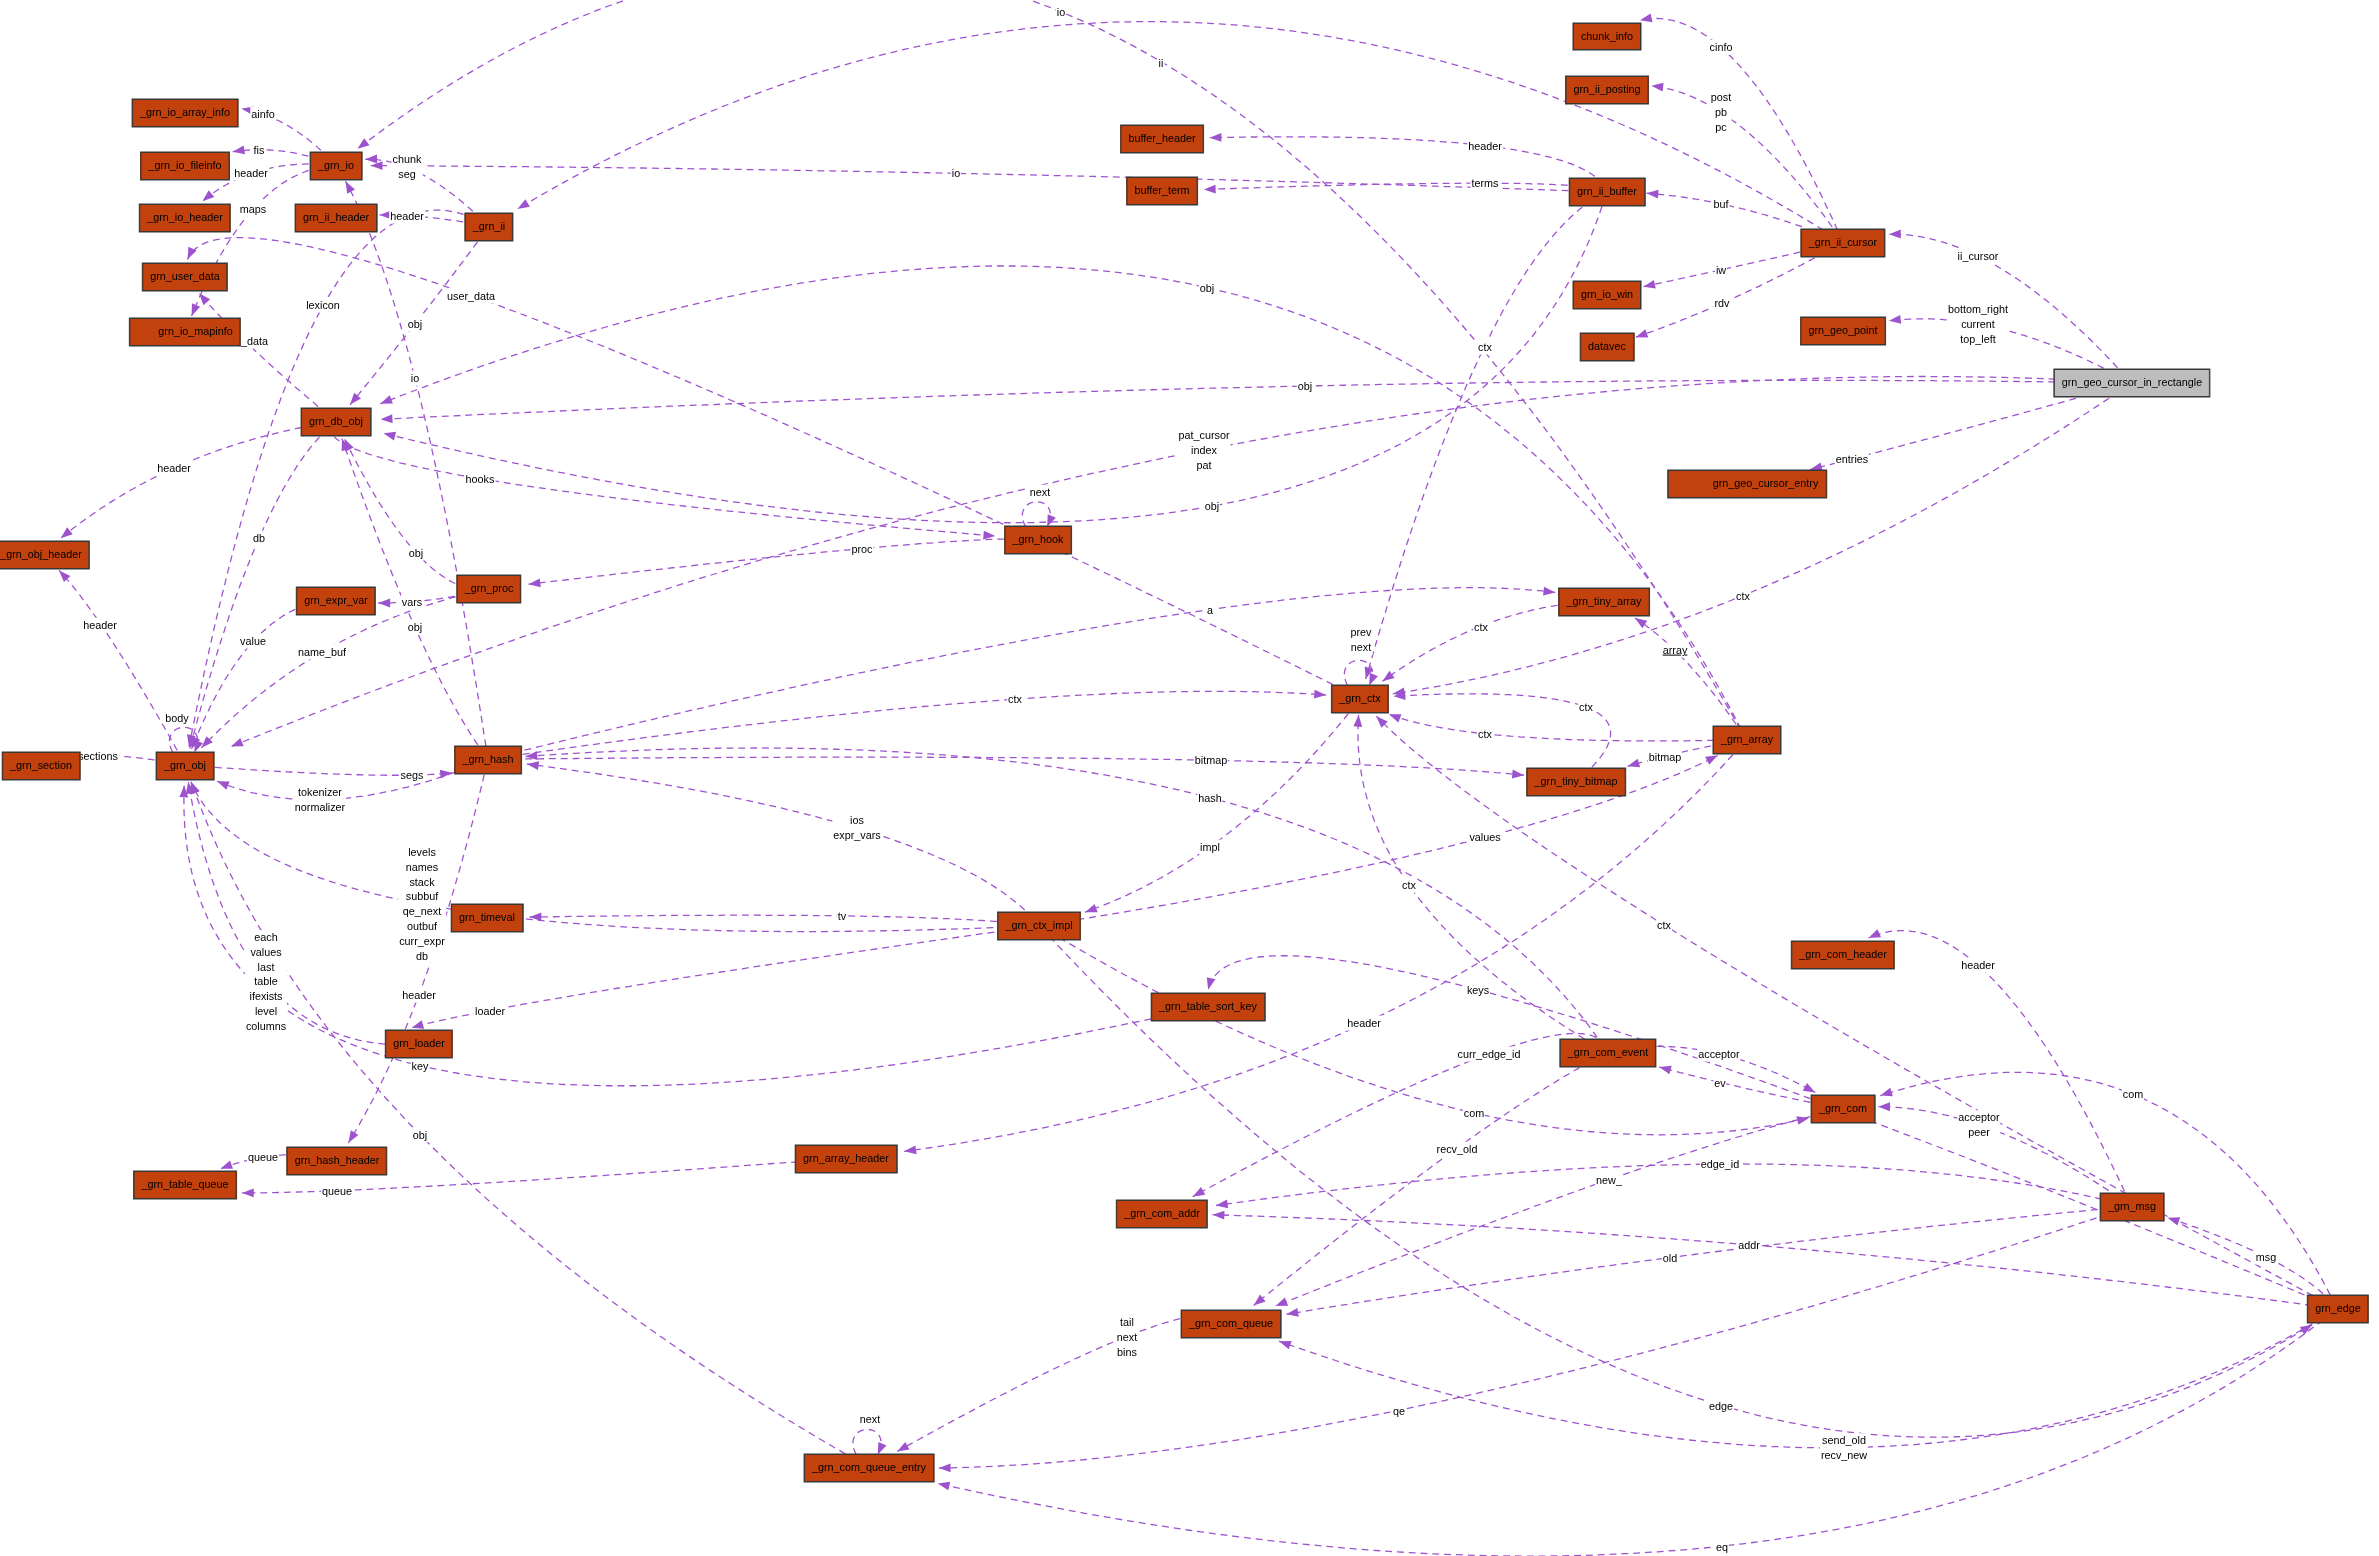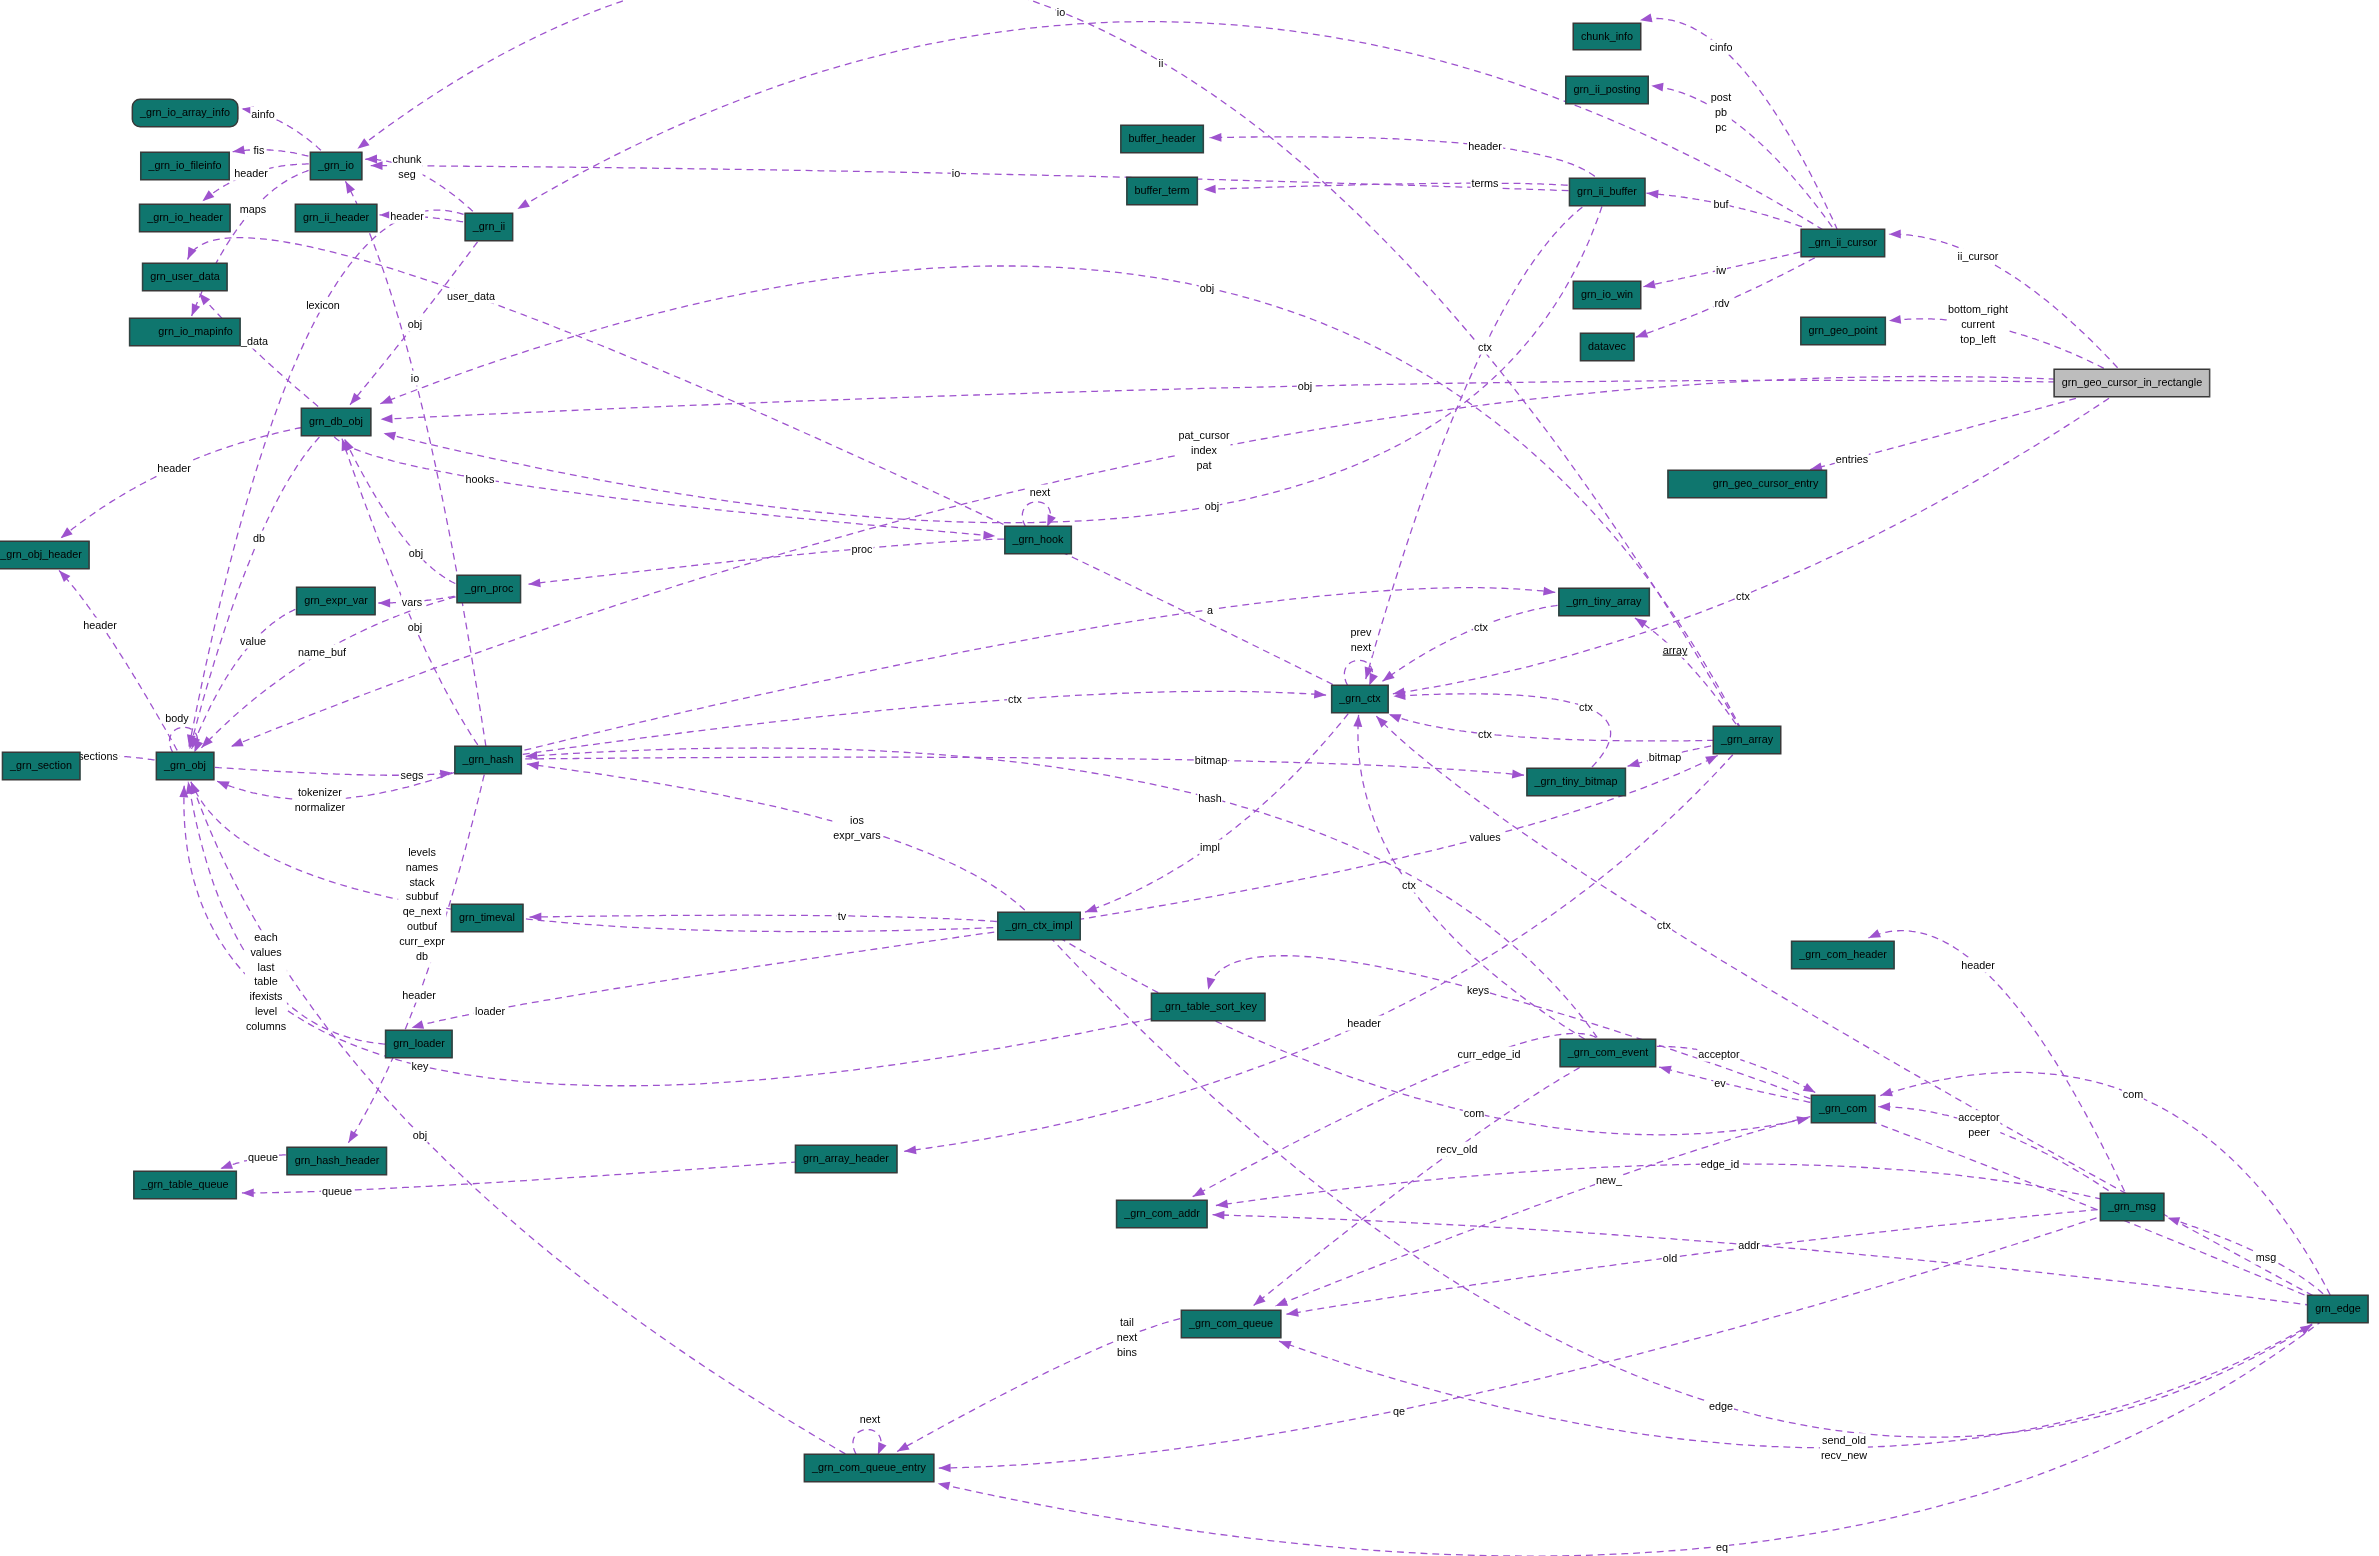--- a/index.html
+++ b/index.html
@@ -1,19 +1,19 @@
 <!DOCTYPE html>
 <html><head>
 <meta charset="utf-8">
 <style>
   html,body{margin:0;padding:0;background:#ffffff;}
   #canvas{position:relative;width:2380px;height:1556px;background:#fff;overflow:hidden;
           font-family:"Liberation Sans","DejaVu Sans",sans-serif;}
   #edges{position:absolute;left:0;top:0;z-index:1;}
-  .node{position:absolute;transform:translateX(-50%);z-index:3;background:#0f766e;
+  .node{position:absolute;transform:translateX(-50%);z-index:3;background:#c2410c;
         border:1px solid #383838;box-shadow:0 0 0 0.5px #383838;
         font-size:10.8px;line-height:15.8px;color:#000;padding:4.9px 6.9px;white-space:nowrap;
         text-align:center;cursor:pointer;}
   .node.hl{background:#bdbdbd;}
   .elabel{position:absolute;transform:translate(-50%,-50%);z-index:2;background:#fff;
         font-size:10.8px;line-height:14.8px;color:#000;white-space:pre;text-align:center;
         padding:0 1px;pointer-events:none;}
 </style>
 </head>
 <body>
@@ -195,21 +195,21 @@
       <path d="M1197.9,1339.0 L1196.0,1339.5 L1194.1,1340.0 L1192.2,1340.5 L1190.2,1341.0 L1188.2,1341.6 L1186.2,1342.2 L1184.1,1342.8 L1182.0,1343.4 L1179.8,1344.1 L1177.7,1344.8 L1175.5,1345.5 L1173.3,1346.2 L1171.0,1347.0 L1168.7,1347.8 L1166.4,1348.6 L1164.0,1349.4 L1161.6,1350.3 L1159.2,1351.2 L1156.7,1352.1 L1154.3,1353.0 L1151.7,1354.0 L1149.2,1355.0 L1146.6,1356.0 L1144.0,1357.0 L1141.4,1358.1 L1138.7,1359.1 L1136.0,1360.2 L1133.2,1361.4 L1130.5,1362.5 L1127.7,1363.7 L1124.8,1364.9 L1122.0,1366.1 L1119.1,1367.4 L1116.1,1368.7 L1113.2,1370.0 L1110.2,1371.3 L1107.1,1372.6 L1104.1,1374.0 L1101.0,1375.4 L1097.9,1376.8 L1094.7,1378.3 L1091.5,1379.7 L1088.3,1381.2 L1085.1,1382.8 L1081.8,1384.3 L1078.5,1385.9 L1075.1,1387.5 L1071.7,1389.1 L1068.3,1390.7 L1064.9,1392.4 L1061.4,1394.1 L1057.9,1395.8 L1054.4,1397.5 L1050.8,1399.3 L1047.2,1401.1 L1043.6,1402.9 L1039.9,1404.7 L1036.2,1406.6 L1032.5,1408.5 L1028.7,1410.4 L1025.0,1412.3 L1021.1,1414.3 L1017.3,1416.3 L1013.4,1418.3 L1009.5,1420.3 L1005.5,1422.4 L1001.5,1424.5 L997.5,1426.6 L993.5,1428.7 L989.4,1430.9 L985.3,1433.1 L981.2,1435.3 L977.0,1437.5 L972.8,1439.8 L968.5,1442.0 L964.3,1444.3 L960.0,1446.7 L955.6,1449.0 L951.3,1451.4 L946.9,1453.8 L942.5,1456.2 L938.0,1458.7 L933.5,1461.2 L929.0,1463.7 L924.4,1466.2 L919.8,1468.7 L915.2,1471.3 L910.6,1473.9" fill="none" stroke="#9e53ce" stroke-width="1.3" stroke-dasharray="7,5"></path>
       <polygon points="910.569795918369,1473.8979591836728 918.8510184991784,1464.1167858099363 923.2405296702028,1471.9737694346775" fill="#9e53ce"></polygon>
       <path d="M2139.9,1233.0 L2127.9,1236.9 L2115.9,1240.8 L2104.0,1244.7 L2092.2,1248.6 L2080.3,1252.4 L2068.5,1256.2 L2056.8,1260.0 L2045.1,1263.7 L2033.4,1267.4 L2021.8,1271.1 L2010.3,1274.7 L1998.7,1278.3 L1987.2,1281.9 L1975.8,1285.5 L1964.4,1289.0 L1953.0,1292.5 L1941.7,1295.9 L1930.4,1299.3 L1919.2,1302.7 L1908.0,1306.1 L1896.8,1309.4 L1885.7,1312.8 L1874.6,1316.0 L1863.6,1319.3 L1852.6,1322.5 L1841.7,1325.7 L1830.8,1328.8 L1819.9,1332.0 L1809.1,1335.1 L1798.3,1338.1 L1787.6,1341.1 L1776.9,1344.2 L1766.3,1347.1 L1755.6,1350.1 L1745.1,1353.0 L1734.6,1355.9 L1724.1,1358.7 L1713.6,1361.5 L1703.2,1364.3 L1692.9,1367.1 L1682.6,1369.8 L1672.3,1372.5 L1662.1,1375.2 L1651.9,1377.8 L1641.7,1380.4 L1631.6,1383.0 L1621.6,1385.5 L1611.6,1388.1 L1601.6,1390.5 L1591.6,1393.0 L1581.7,1395.4 L1571.9,1397.8 L1562.1,1400.2 L1552.3,1402.5 L1542.6,1404.8 L1532.9,1407.1 L1523.3,1409.3 L1513.7,1411.6 L1504.1,1413.7 L1494.6,1415.9 L1485.1,1418.0 L1475.7,1420.1 L1466.3,1422.2 L1457.0,1424.2 L1447.7,1426.2 L1438.4,1428.2 L1429.2,1430.1 L1420.0,1432.0 L1410.9,1433.9 L1401.8,1435.7 L1392.7,1437.5 L1383.7,1439.3 L1374.7,1441.1 L1365.8,1442.8 L1356.9,1444.5 L1348.1,1446.2 L1339.3,1447.8 L1330.5,1449.4 L1321.8,1451.0 L1313.1,1452.5 L1304.5,1454.0 L1295.9,1455.5 L1287.4,1457.0 L1278.9,1458.4 L1270.4,1459.8 L1262.0,1461.1 L1253.6,1462.5 L1245.3,1463.8 L1237.0,1465.0 L1228.7,1466.3 L1220.5,1467.5 L1212.3,1468.7 L1204.2,1469.8 L1196.1,1470.9 L1188.1,1472.0 L1180.1,1473.1 L1172.1,1474.1 L1164.2,1475.1 L1156.3,1476.1 L1148.5,1477.0 L1140.7,1477.9 L1133.0,1478.8 L1125.3,1479.6 L1117.6,1480.4 L1110.0,1481.2 L1102.4,1482.0 L1094.8,1482.7 L1087.3,1483.4 L1079.9,1484.0 L1072.5,1484.7 L1065.1,1485.3 L1057.8,1485.9 L1050.5,1486.4 L1043.3,1486.9 L1036.0,1487.4 L1028.9,1487.8 L1021.8,1488.2 L1014.7,1488.6 L1007.7,1489.0 L1000.7,1489.3 L993.7,1489.6 L986.8,1489.9 L979.9,1490.1 L973.1,1490.3 L966.3,1490.5 L959.6,1490.6 L952.9,1490.8" fill="none" stroke="#9e53ce" stroke-width="1.3" stroke-dasharray="7,5"></path>
       <polygon points="952.9006122449,1490.7531632653058 964.8223070041936,1486.0496333072604 964.9754430633566,1495.0483303989165" fill="#9e53ce"></polygon>
       <path d="M2358.5,1340.3 L2351.2,1345.9 L2343.8,1351.4 L2336.3,1356.9 L2328.9,1362.2 L2321.3,1367.5 L2313.8,1372.8 L2306.1,1378.0 L2298.5,1383.1 L2290.7,1388.1 L2283.0,1393.1 L2275.2,1398.0 L2267.3,1402.9 L2259.4,1407.7 L2251.4,1412.4 L2243.4,1417.0 L2235.3,1421.6 L2227.2,1426.2 L2219.0,1430.6 L2210.8,1435.0 L2202.5,1439.3 L2194.2,1443.6 L2185.9,1447.8 L2177.5,1451.9 L2169.0,1456.0 L2160.5,1460.0 L2151.9,1463.9 L2143.3,1467.8 L2134.7,1471.6 L2125.9,1475.3 L2117.2,1479.0 L2108.4,1482.6 L2099.5,1486.1 L2090.6,1489.6 L2081.7,1493.0 L2072.7,1496.4 L2063.6,1499.7 L2054.5,1502.9 L2045.4,1506.0 L2036.2,1509.1 L2026.9,1512.1 L2017.6,1515.1 L2008.3,1518.0 L1998.9,1520.8 L1989.4,1523.5 L1979.9,1526.2 L1970.4,1528.8 L1960.8,1531.4 L1951.2,1533.9 L1941.5,1536.3 L1931.7,1538.7 L1921.9,1541.0 L1912.1,1543.2 L1902.2,1545.4 L1892.3,1547.5 L1882.3,1549.5 L1872.3,1551.5 L1862.2,1553.4 L1852.0,1555.2 L1841.9,1557.0 L1831.6,1558.7 L1821.3,1560.3 L1811.0,1561.9 L1800.6,1563.4 L1790.2,1564.9 L1779.7,1566.3 L1769.2,1567.6 L1758.6,1568.8 L1748.0,1570.0 L1737.3,1571.1 L1726.6,1572.2 L1715.8,1573.2 L1705.0,1574.1 L1694.1,1574.9 L1683.2,1575.7 L1672.2,1576.4 L1661.2,1577.1 L1650.2,1577.7 L1639.0,1578.2 L1627.9,1578.7 L1616.7,1579.1 L1605.4,1579.4 L1594.1,1579.7 L1582.7,1579.9 L1571.3,1580.0 L1559.8,1580.1 L1548.3,1580.1 L1536.8,1580.0 L1525.2,1579.9 L1513.5,1579.7 L1501.8,1579.4 L1490.0,1579.1 L1478.2,1578.7 L1466.4,1578.3 L1454.5,1577.8 L1442.5,1577.2 L1430.5,1576.5 L1418.5,1575.8 L1406.4,1575.0 L1394.2,1574.2 L1382.0,1573.3 L1369.8,1572.3 L1357.5,1571.2 L1345.1,1570.1 L1332.7,1568.9 L1320.3,1567.7 L1307.8,1566.4 L1295.2,1565.0 L1282.7,1563.6 L1270.0,1562.1 L1257.3,1560.5 L1244.6,1558.9 L1231.8,1557.2 L1219.0,1555.4 L1206.1,1553.6 L1193.1,1551.7 L1180.1,1549.7 L1167.1,1547.7 L1154.0,1545.6 L1140.9,1543.5 L1127.7,1541.2 L1114.5,1538.9 L1101.2,1536.6 L1087.9,1534.2 L1074.5,1531.7 L1061.1,1529.1 L1047.6,1526.5 L1034.0,1523.8 L1020.5,1521.1 L1006.8,1518.3 L993.2,1515.4 L979.4,1512.4 L965.7,1509.4 L951.8,1506.4" fill="none" stroke="#9e53ce" stroke-width="1.3" stroke-dasharray="7,5"></path>
       <polygon points="951.8494897959231,1506.3596938775522 964.5403869589919,1504.573320681266 962.585726198533,1513.3584957683956" fill="#9e53ce"></polygon>
       <path d="M869.0,1477.0 L867.3,1473.2 L866.2,1469.7 L865.8,1466.5 L865.8,1463.6 L866.4,1461.0 L867.4,1458.7 L868.7,1456.7 L870.3,1455.0 L872.2,1453.7 L874.3,1452.7 L876.5,1452.0 L878.8,1451.6 L881.2,1451.5 L883.5,1451.8 L885.7,1452.4 L887.8,1453.3 L889.7,1454.6 L891.3,1456.2 L892.6,1458.1 L893.6,1460.4 L894.2,1463.0 L894.2,1466.0 L893.8,1469.3 L892.7,1473.0 L891.0,1477.0" fill="none" stroke="#9e53ce" stroke-width="1.3" stroke-dasharray="7,5"></path>
       <polygon points="891,1477 891.5232171037483,1464.194679080072 899.814141710448,1467.6961886353956" fill="#9e53ce"></polygon>
     </svg>
   <div id="nodes">
-      <div class="node" style="left: 185px; top: 99px; border-radius: 8px;">_grn_io_array_info</div>
+      <div class="node" style="left: 185px; top: 99px;">_grn_io_array_info</div>
       <div class="node" style="left: 185px; top: 152px;">_grn_io_fileinfo</div>
       <div class="node" style="left: 185px; top: 204px;">_grn_io_header</div>
       <div class="node" style="left: 185px; top: 263px;">grn_user_data</div>
       <div class="node" style="left: 185px; top: 318px; padding-left: 28px;">grn_io_mapinfo</div>
       <div class="node" style="left: 336px; top: 152px;">_grn_io</div>
       <div class="node" style="left: 336px; top: 204px;">grn_ii_header</div>
       <div class="node" style="left: 489px; top: 213px;">_grn_ii</div>
       <div class="node" style="left: 336px; top: 408px;">grn_db_obj</div>
       <div class="node" style="left: 41px; top: 541px;">_grn_obj_header</div>
       <div class="node" style="left: 41px; top: 752px;">_grn_section</div>

